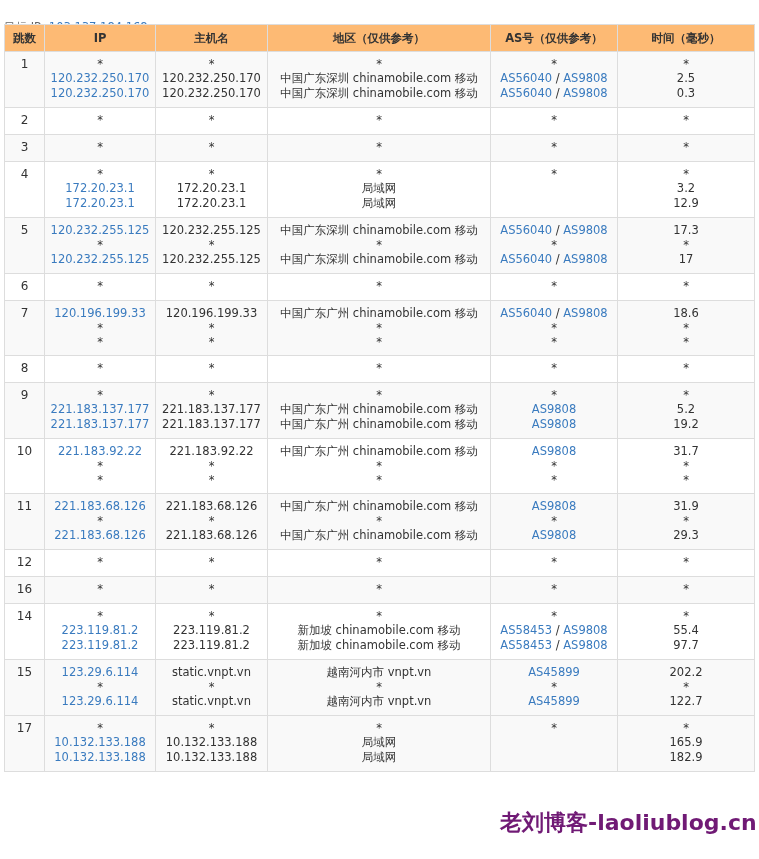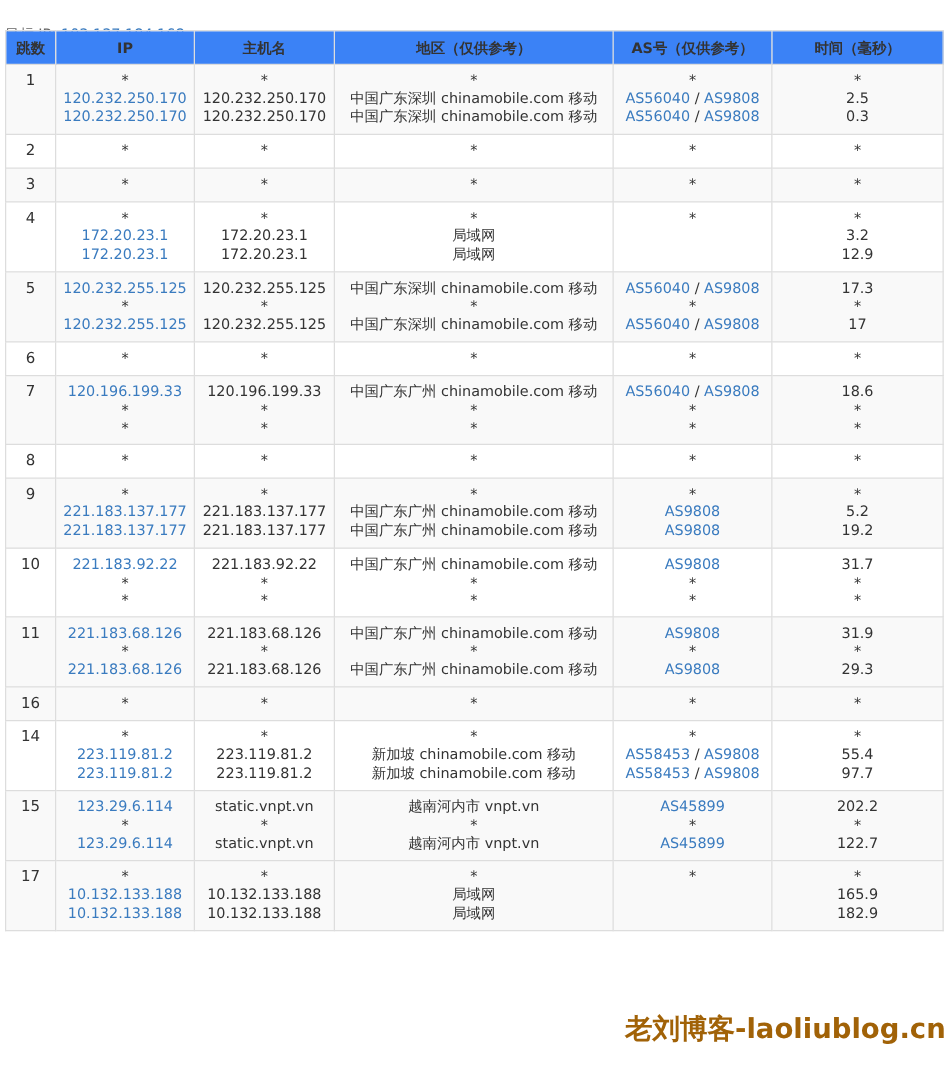--- a/index.html
+++ b/index.html
@@ -2,32 +2,32 @@
 <html><head>
 <meta charset="utf-8">
 <style>
   html, body { margin:0; padding:0; background:#ffffff; }
   body { width:759px; height:859px; position:relative; overflow:hidden;
          font-family:"DejaVu Sans","Liberation Sans",sans-serif; font-size:11.5px; color:#333333; }
   .target { position:absolute; left:4px; top:18px; height:18px; line-height:18px; font-size:11.5px; color:#666; }
   .target .ip { color:#3a7bbf; margin-left:4px; }
   table { position:absolute; left:4px; top:24px; width:750px; border-collapse:collapse; table-layout:fixed; }
   th, td { border:1px solid #dddddd; text-align:center; vertical-align:top; padding:0; }
-  th { height:26px; line-height:26px; font-weight:bold; font-size:11.5px; color:#333; background:#3b82f6; }
+  th { height:26px; line-height:26px; font-weight:bold; font-size:11.5px; color:#333; background:#fdba74; }
   td { padding-top:5px; padding-bottom:6px; }
   tr.odd td { background:#f9f9f9; }
   tr.even td { background:#ffffff; }
   td.hop { font-size:12px; line-height:15px; }
   .ln { display:block; height:15px; line-height:15px; white-space:nowrap; }
   .ln.star { height:14px; line-height:14px; }
   .ln.blank { height:15px; }
   .link { color:#3a7bbf; }
   .sep { color:#333; }
   .watermark { position:absolute; left:500px; top:808px; font-size:22px; font-weight:bold;
-               color:#a16207; letter-spacing:0px; white-space:nowrap; font-family:"DejaVu Sans",sans-serif; }
+               color:#701a75; letter-spacing:0px; white-space:nowrap; font-family:"DejaVu Sans",sans-serif; }
 </style>
 </head>
 <body>
 
 <div class="target">
   <span>目标 IP:</span><span class="ip">103.137.184.168</span>
 </div>
 
 <table>
   <colgroup>
@@ -310,20 +310,38 @@
           <span class="ln"><span class="link">AS9808</span></span>
           <span class="ln star"><span>*</span></span>
           <span class="ln"><span class="link">AS9808</span></span>
         </td>
         <td>
           <span class="ln">31.9</span>
           <span class="ln star">*</span>
           <span class="ln">29.3</span>
         </td>
       </tr>
+      <tr class="even">
+        <td class="hop">12</td>
+        <td>
+          <span class="ln star">*</span>
+        </td>
+        <td>
+          <span class="ln star">*</span>
+        </td>
+        <td>
+          <span class="ln star">*</span>
+        </td>
+        <td>
+          <span class="ln star"><span>*</span></span>
+        </td>
+        <td>
+          <span class="ln star">*</span>
+        </td>
+      </tr>
       <tr class="odd">
         <td class="hop">16</td>
         <td>
           <span class="ln star">*</span>
         </td>
         <td>
           <span class="ln star">*</span>
         </td>
         <td>
           <span class="ln star">*</span>

